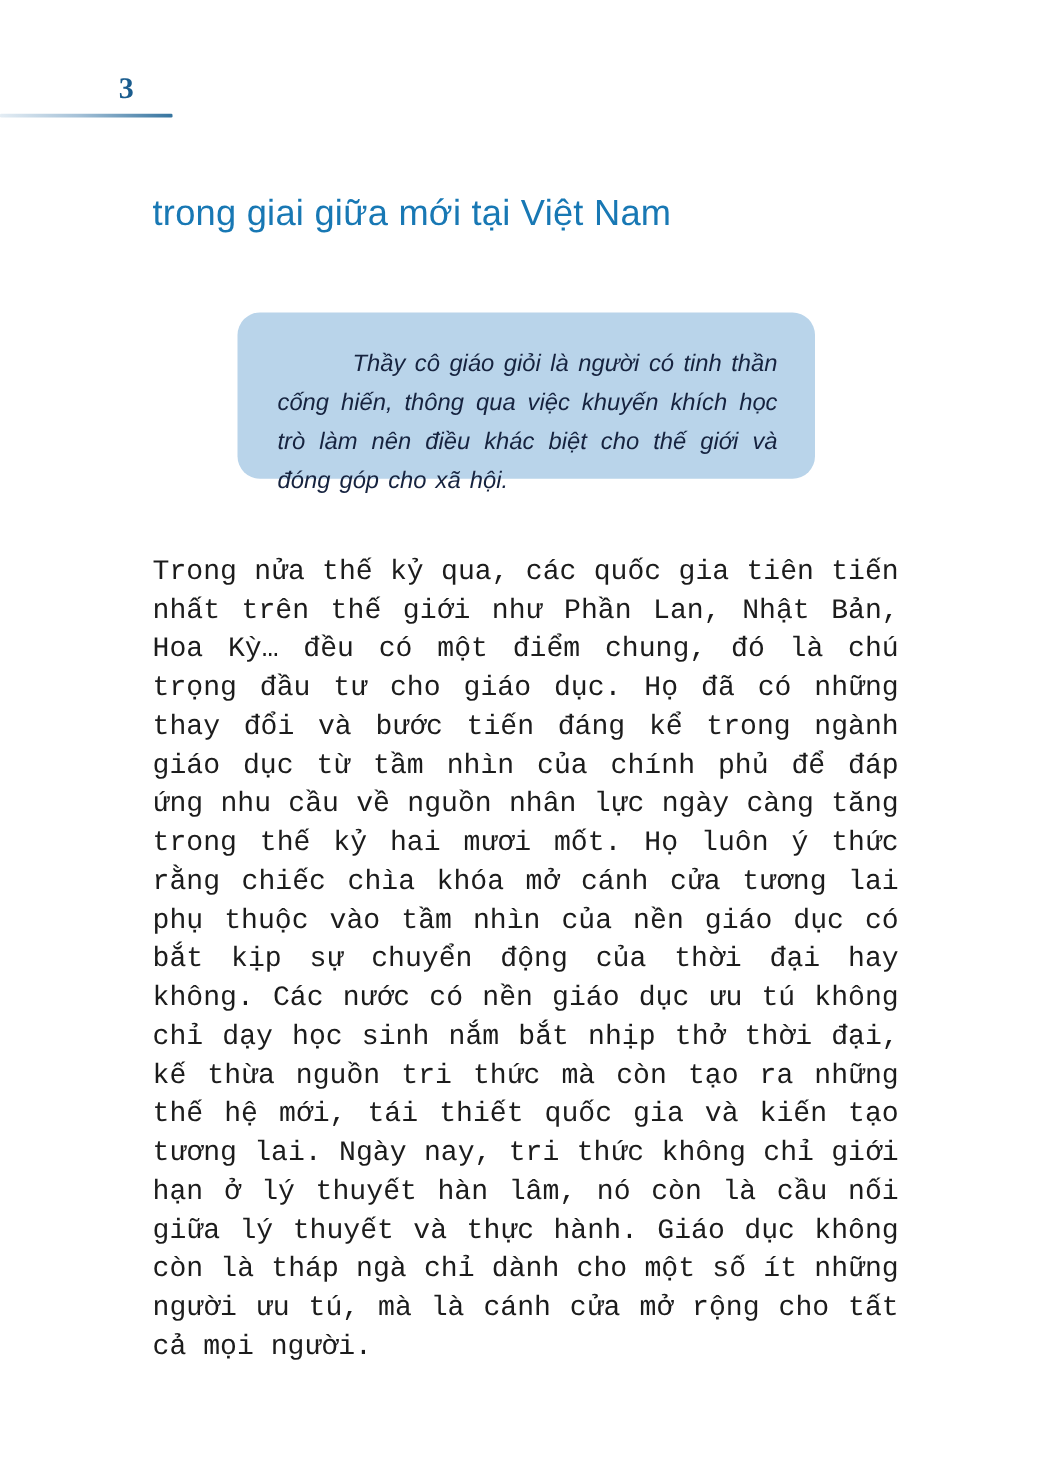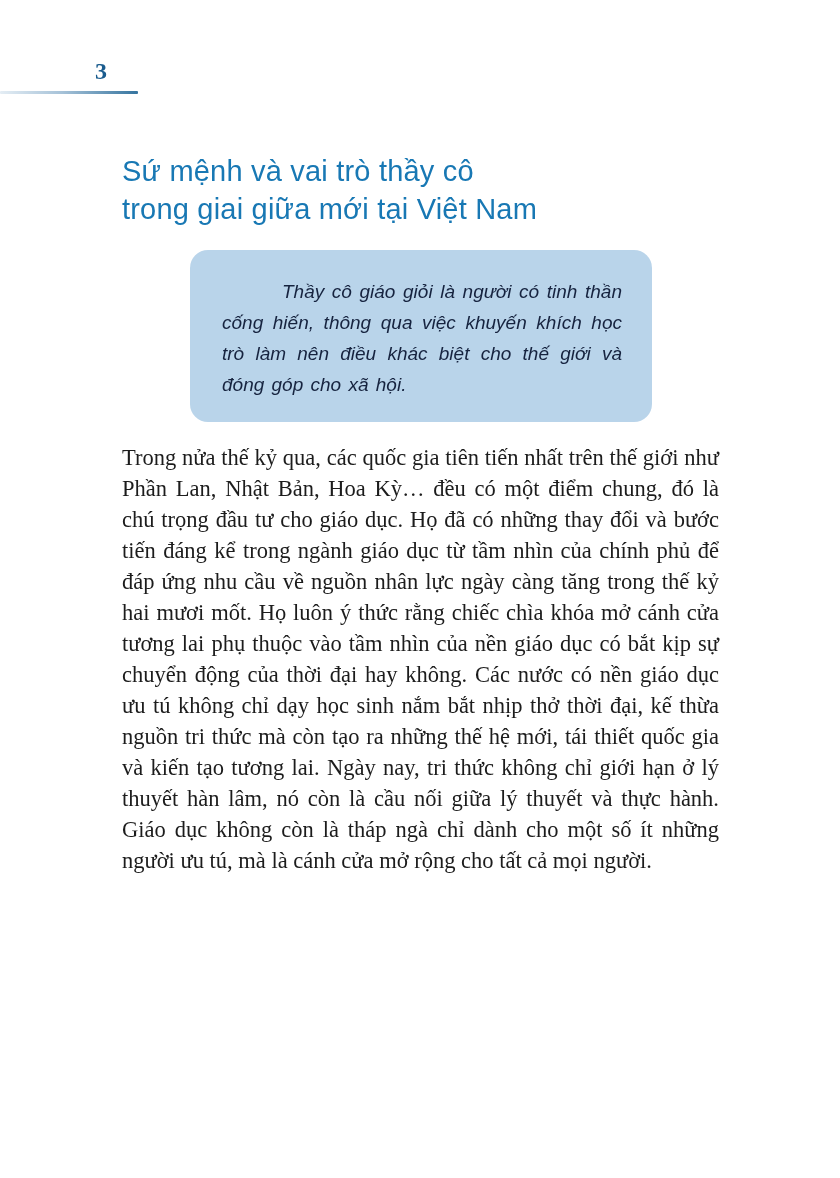--- a/index.html
+++ b/index.html
@@ -65,21 +65,21 @@
     color: var(--accent);
     letter-spacing: 0.2px;
   }
 
   
   .quote-box {
     position: absolute;
     left: 190px;
     top: 250px;
     width: 462px;
-    height: 172px;
+    height: 133px;
     background: var(--box-bg);
     border-radius: 18px;
     padding: 26px 30px 0 32px;
   }
   .quote-text {
     font-family: "Liberation Sans", sans-serif;
     font-style: italic;
     font-size: 19px;
     line-height: 31px;
     color: var(--quote-ink);
@@ -87,41 +87,40 @@
     text-indent: 60px;
     word-spacing: 2px;
   }
 
   
   .body-text {
     position: absolute;
     left: 122px;
     top: 442px;
     width: 597px;
-    font-family: Liberation Serif, serif;
+    font-family: Liberation Mono, monospace;
     font-size: 22.5px;
     line-height: 31px;
     color: var(--body-ink);
     text-align: justify;
   }
   .body-text p[data-idx="1"] {
     margin-top: 13px;
     text-indent: 46px;
   }
 </style>
 </head>
 <body>
 
 <div class="page-header">
   <span class="page-number">3</span>
 </div>
 <div class="header-rule"></div>
 
 <div class="chapter-title">
-  <div>Sứ mệnh và vai trò thầy cô</div>
   <div>trong giai giữa mới tại Việt Nam</div>
 </div>
 
 <div class="quote-box">
   <p class="quote-text">Thầy cô giáo giỏi là người có tinh thần cống hiến, thông qua việc khuyến khích học trò làm nên điều khác biệt cho thế giới và đóng góp cho xã hội.</p>
 </div>
 
 <div class="body-text">
   <p data-idx="0">Trong nửa thế kỷ qua, các quốc gia tiên tiến nhất trên thế giới như Phần Lan, Nhật Bản, Hoa Kỳ… đều có một điểm chung, đó là chú trọng đầu tư cho giáo dục. Họ đã có những thay đổi và bước tiến đáng kể trong ngành giáo dục từ tầm nhìn của chính phủ để đáp ứng nhu cầu về nguồn nhân lực ngày càng tăng trong thế kỷ hai mươi mốt. Họ luôn ý thức rằng chiếc chìa khóa mở cánh cửa tương lai phụ thuộc vào tầm nhìn của nền giáo dục có bắt kịp sự chuyển động của thời đại hay không. Các nước có nền giáo dục ưu tú không chỉ dạy học sinh nắm bắt nhịp thở thời đại, kế thừa nguồn tri thức mà còn tạo ra những thế hệ mới, tái thiết quốc gia và kiến tạo tương lai. Ngày nay, tri thức không chỉ giới hạn ở lý thuyết hàn lâm, nó còn là cầu nối giữa lý thuyết và thực hành. Giáo dục không còn là tháp ngà chỉ dành cho một số ít những người ưu tú, mà là cánh cửa mở rộng cho tất cả mọi người.</p>
 </div>

